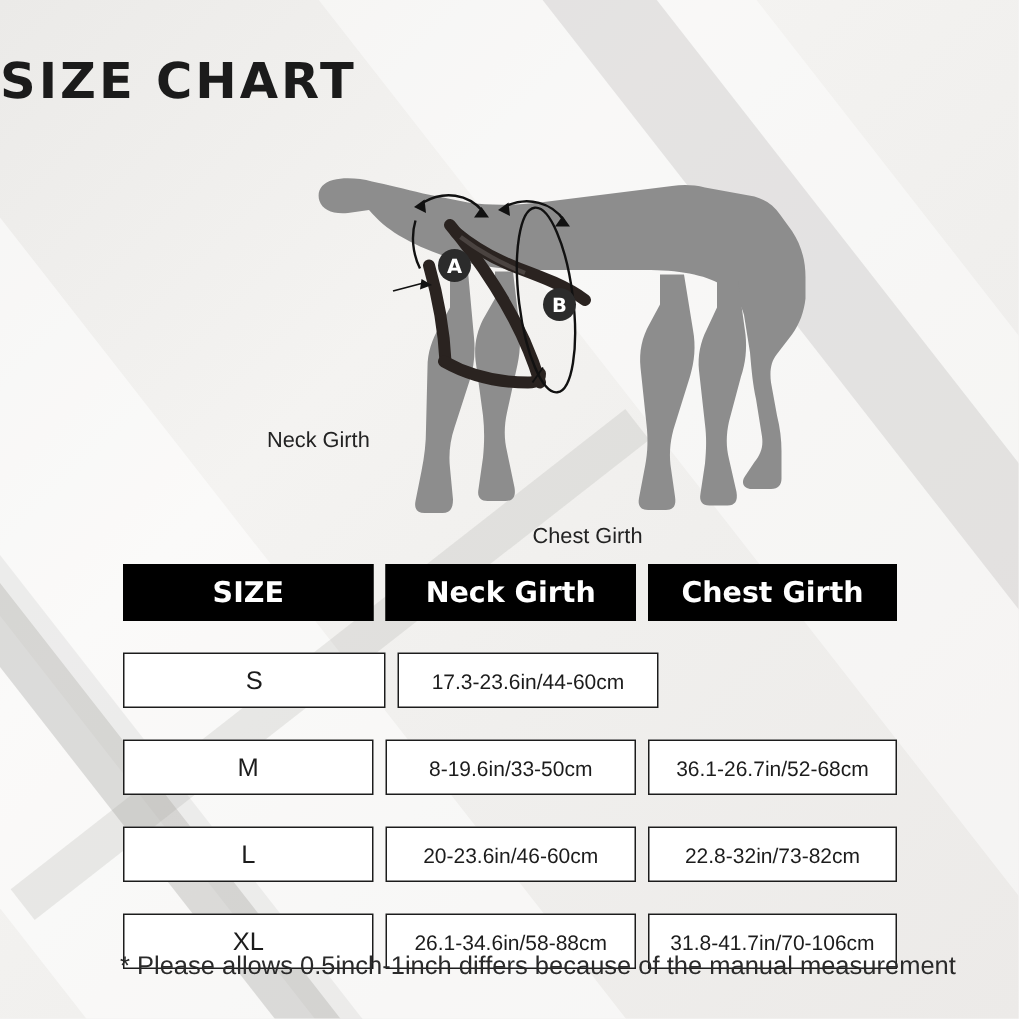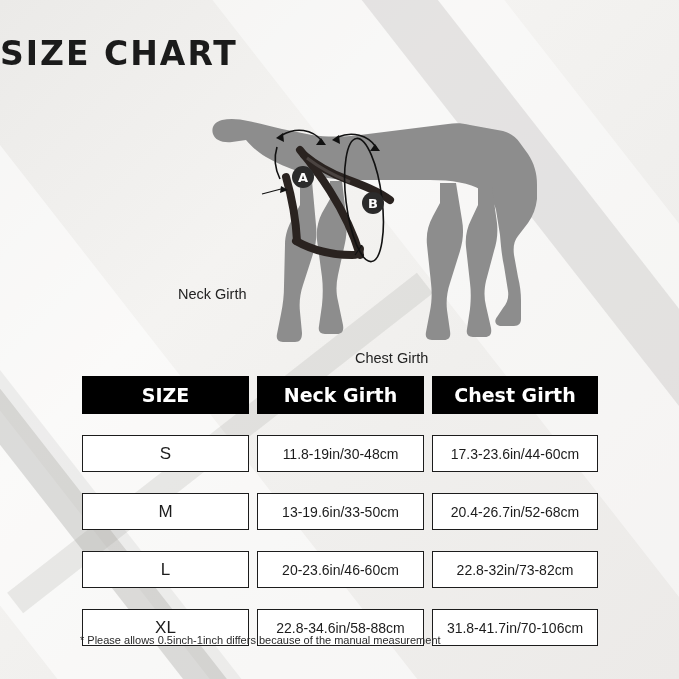--- a/index.html
+++ b/index.html
@@ -118,21 +118,21 @@
   .thead .c-size,
   .thead .c-neck,
   .thead .c-chest {
     border: 1px solid #000;
   }
 
   .note {
     position: absolute;
     left: 80px;
     top: 634px;
-    font-size: 11px;
+    font-size: 17px;
     color: #2a2a2a;
   }
 </style>
 </head>
 <body>
 
 <div id="page">
 
   <div class="streak s1"></div>
   <div class="streak s2"></div>
@@ -231,39 +231,38 @@
     <div class="table">
 
       <div class="trow thead">
         <div class="tcell c-size">SIZE</div>
         <div class="tcell c-neck">Neck Girth</div>
         <div class="tcell c-chest">Chest Girth</div>
       </div>
 
       <div class="trow">
         <div class="tcell c-size">S</div>
-        <div class="tcell c-neck">11.8-19in/30-48cm</div>
         <div class="tcell c-chest">17.3-23.6in/44-60cm</div>
       </div>
 
       <div class="trow">
         <div class="tcell c-size">M</div>
-        <div class="tcell c-neck">13-19.6in/33-50cm</div>
-        <div class="tcell c-chest">20.4-26.7in/52-68cm</div>
+        <div class="tcell c-neck">8-19.6in/33-50cm</div>
+        <div class="tcell c-chest">36.1-26.7in/52-68cm</div>
       </div>
 
       <div class="trow">
         <div class="tcell c-size">L</div>
         <div class="tcell c-neck">20-23.6in/46-60cm</div>
         <div class="tcell c-chest">22.8-32in/73-82cm</div>
       </div>
 
       <div class="trow">
         <div class="tcell c-size">XL</div>
-        <div class="tcell c-neck">22.8-34.6in/58-88cm</div>
+        <div class="tcell c-neck">26.1-34.6in/58-88cm</div>
         <div class="tcell c-chest">31.8-41.7in/70-106cm</div>
       </div>
 
     </div>
 
     <div class="note">* Please allows 0.5inch-1inch differs because of the  manual measurement</div>
 
   </div>
 </div>
 

